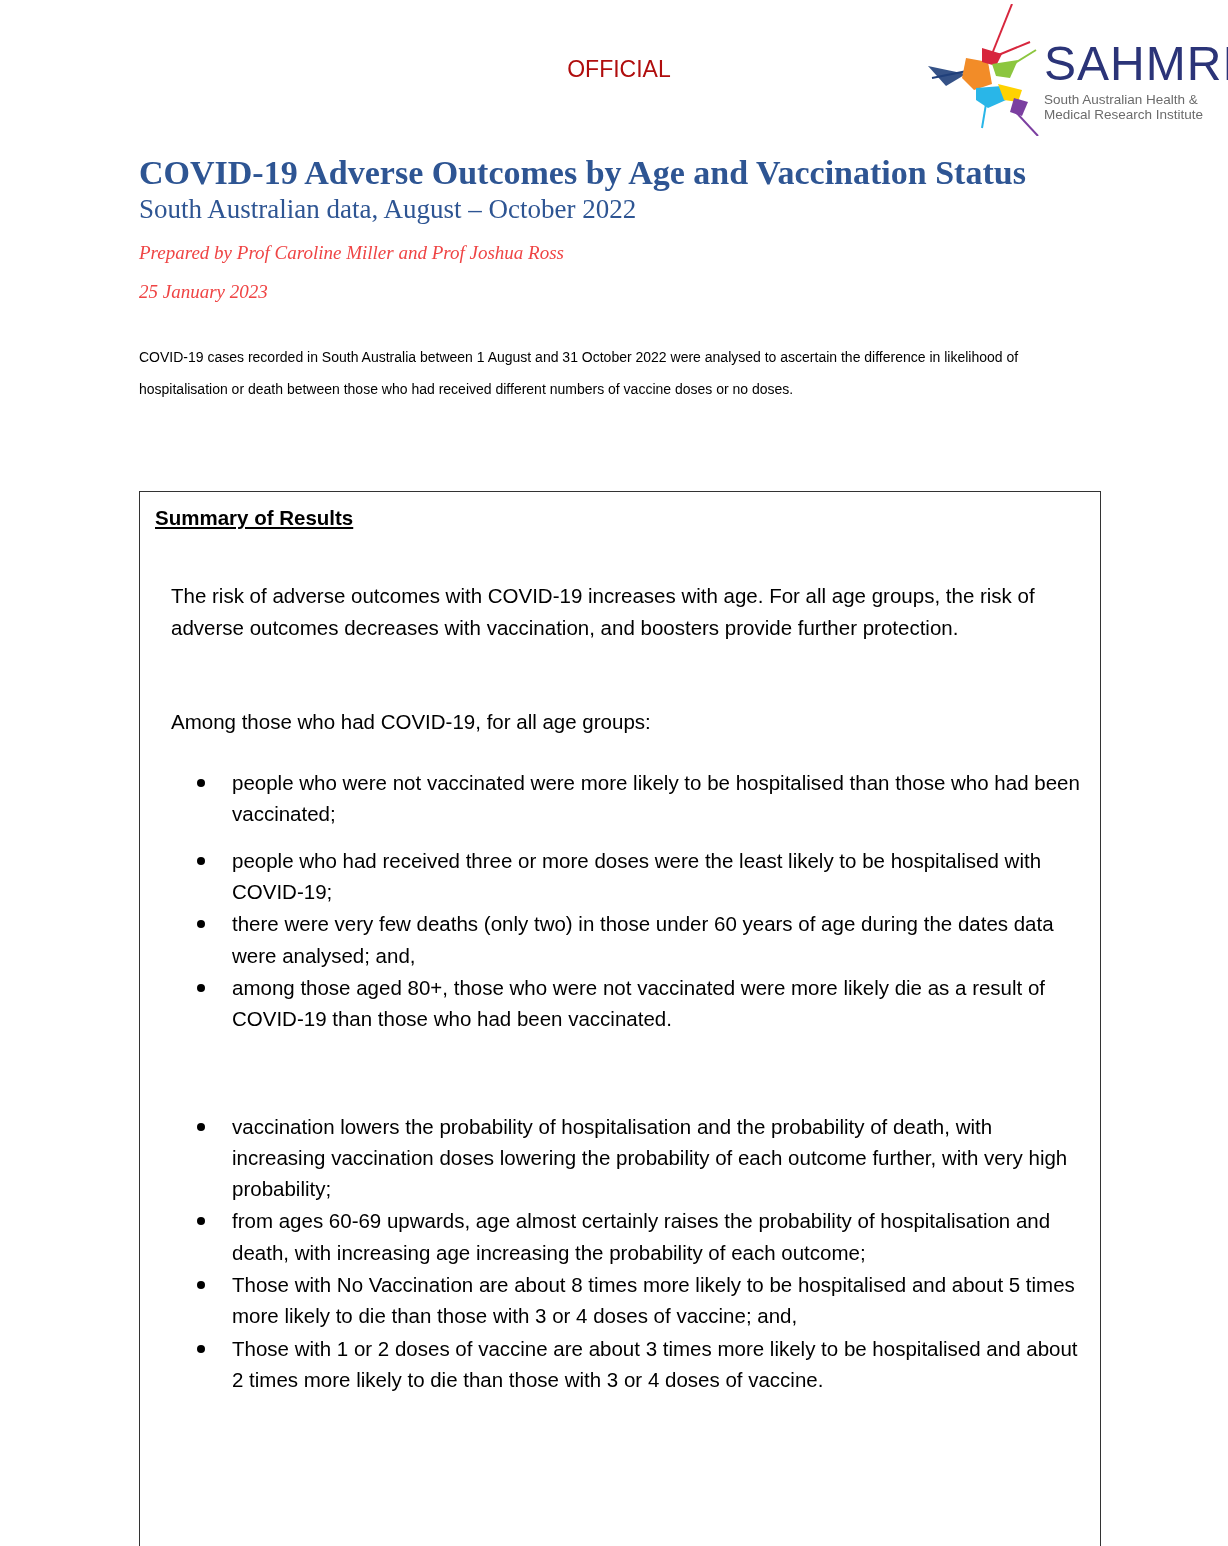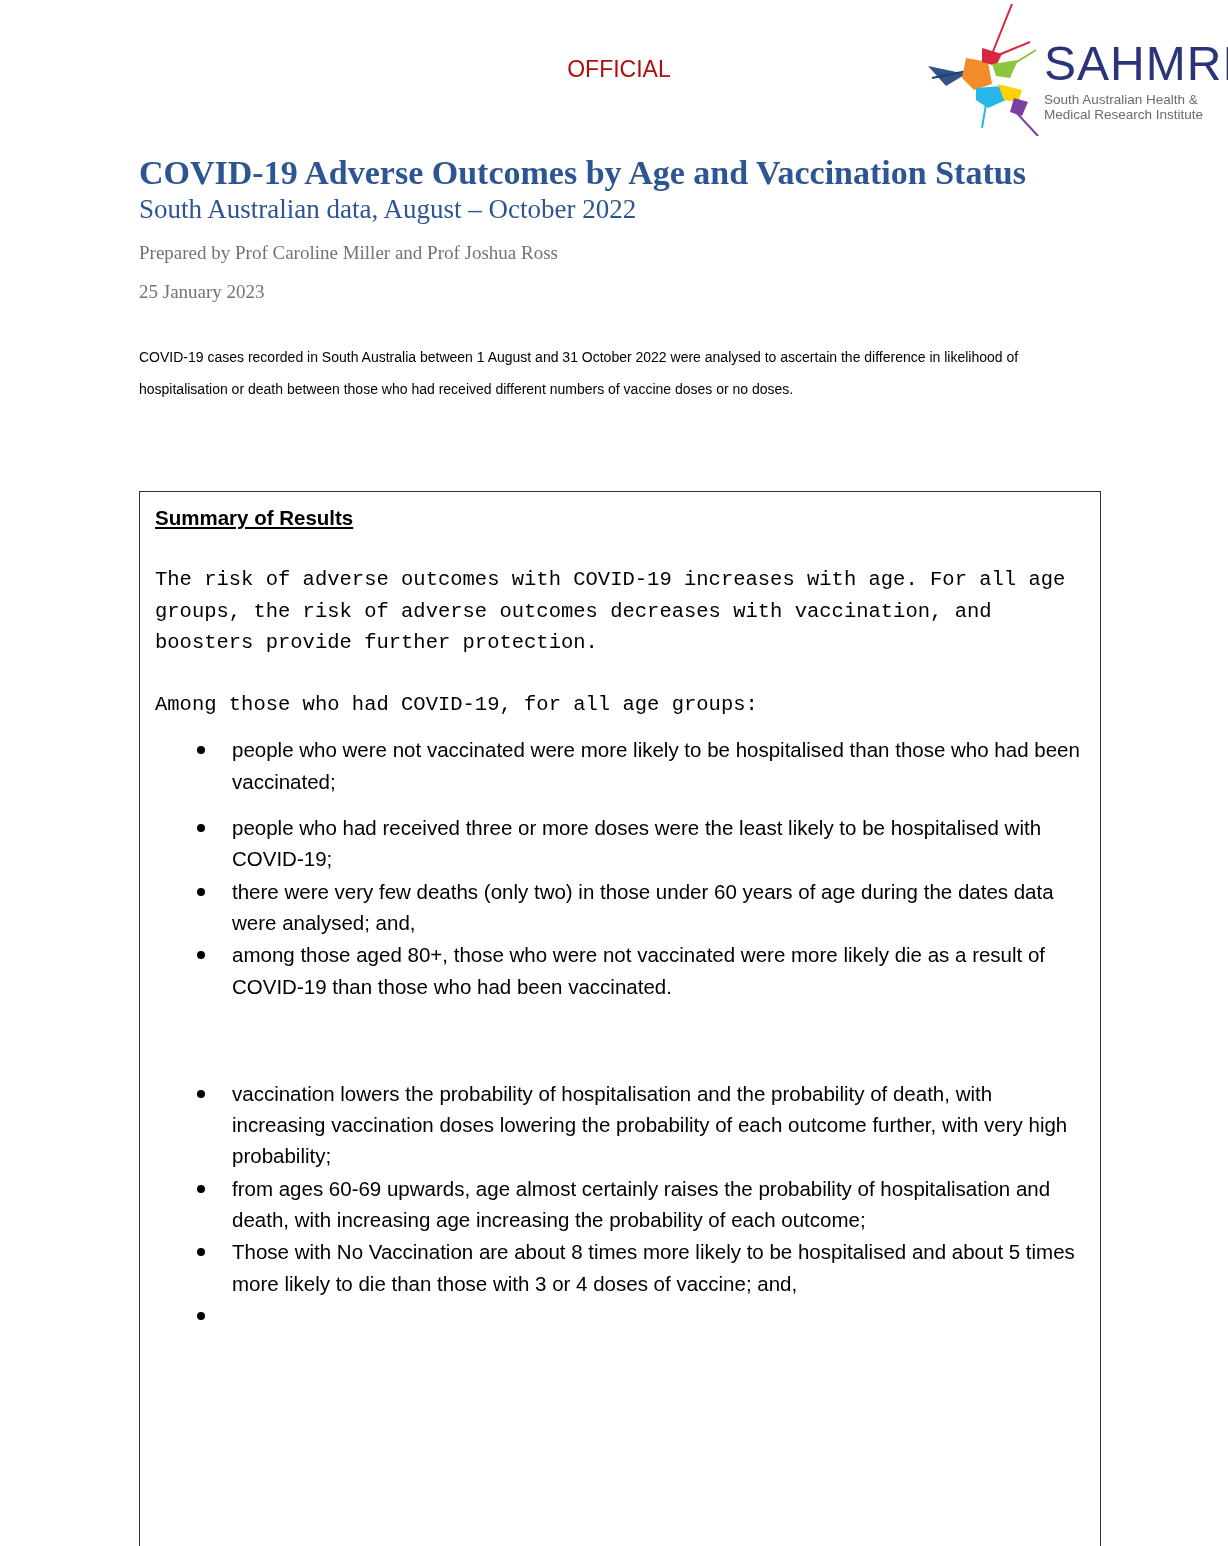--- a/index.html
+++ b/index.html
@@ -9,31 +9,31 @@
   .logo { position: absolute; left: 926px; top: 4px; width: 300px; height: 132px; }
   .logo-word { position: absolute; left: 118px; top: 36px; font-family: "Liberation Sans", sans-serif;
     font-size: 48px; color: #2b3478; letter-spacing: 1px; line-height: 1; }
   .logo-sub { position: absolute; left: 118px; top: 88px; font-family: "Liberation Sans", sans-serif;
     font-size: 13.5px; color: #6b6b6b; line-height: 15px; white-space: nowrap; }
   .title { position: absolute; left: 139px; top: 154px; font-family: "Liberation Serif", serif;
     font-weight: bold; font-size: 34px; color: #2e5593; white-space: nowrap; text-align: right; }
   .subtitle { position: absolute; left: 139px; top: 194px; font-family: "Liberation Serif", serif;
     font-size: 27px; color: #2e5593; white-space: nowrap; }
   .byline, .date { position: absolute; left: 139px; font-family: "Liberation Serif", serif;
-    font-size: 19px; color: #737373; white-space: nowrap; }
+    font-style: italic; font-size: 19px; color: #ef4444; white-space: nowrap; }
   .byline { top: 242px; }
   .date { top: 281px; text-align: center; }
   .intro { position: absolute; left: 139px; top: 342px; width: 960px; font-family: "Liberation Sans", sans-serif;
     font-size: 14px; line-height: 31.5px; }
   .box { position: absolute; left: 139px; top: 491px; width: 962px; height: 1309px;
     border: 1.5px solid #333; box-sizing: border-box; }
   .box-inner { position: absolute; left: 15px; top: 10px; width: 930px; font-family: "Liberation Sans", sans-serif;
     font-size: 20.5px; line-height: 31.3px; }
   .summary-heading { font-weight: bold; text-decoration: underline; margin: 0; }
-  .para { margin: 0; font-family: Liberation Mono, monospace; }
+  .para { margin: 16px; }
   ul.bullets { list-style: none; margin: 0; padding: 0; }
   ul.bullets li { position: relative; padding-left: 77px; }
   ul.bullets li .dot { position: absolute; left: 42px; top: 12px; width: 8px; height: 8px; border-radius: 50%; background: #000; }
 </style>
 </head>
 <body>
 
 <div class="official">OFFICIAL</div>
 
 <div class="logo">
@@ -79,16 +79,16 @@
       <li style="margin-top:15px"><span class="dot"></span><span>people who had received three or more doses were the least likely to be hospitalised with COVID-19;</span></li>
       <li style="margin-top:1px"><span class="dot"></span><span>there were very few deaths (only two) in those under 60 years of age during the dates data were analysed; and,</span></li>
       <li style="margin-top:1px"><span class="dot"></span><span>among those aged 80+, those who were not vaccinated were more likely die as a result of COVID-19 than those who had been vaccinated.</span></li>
     </ul>
     <div style="height:62px"></div>
     <div style="height:14px"></div>
     <ul class="bullets">
       <li><span class="dot"></span><span>vaccination lowers the probability of hospitalisation and the probability of death, with increasing vaccination doses lowering the probability of each outcome further, with very high probability;</span></li>
       <li style="margin-top:1px"><span class="dot"></span><span>from ages 60-69 upwards, age almost certainly raises the probability of hospitalisation and death, with increasing age increasing the probability of each outcome;</span></li>
       <li style="margin-top:1px"><span class="dot"></span><span>Those with No Vaccination are about 8 times more likely to be hospitalised and about 5 times more likely to die than those with 3 or 4 doses of vaccine; and,</span></li>
-      <li style="margin-top:1px"><span class="dot"></span></li>
+      <li style="margin-top:1px"><span class="dot"></span><span>Those with 1 or 2 doses of vaccine are about 3 times more likely to be hospitalised and about 2 times more likely to die than those with 3 or 4 doses of vaccine.</span></li>
     </ul>
   </div>
 </div>
 
 </body></html>

